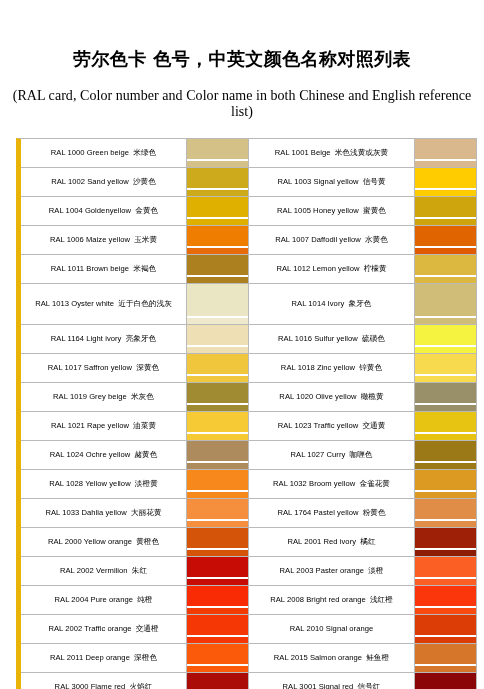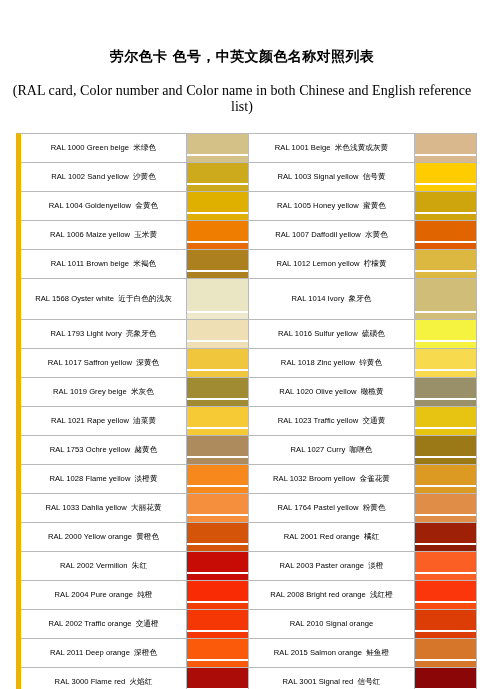--- a/index.html
+++ b/index.html
@@ -19,21 +19,21 @@
     height: 689px;
     background: #ffffff;
     box-sizing: border-box;
   }
   .doc-header {
     padding-top: 48px;
     text-align: center;
   }
   .doc-title {
     font-family: "DejaVu Sans", "Liberation Sans", sans-serif;
-    font-size: 14px;
+    font-size: 18px;
     font-weight: bold;
     color: #000000;
     letter-spacing: 0.4px;
     line-height: 1.2;
     margin: 0;
   }
   .doc-subtitle {
     font-family: "Liberation Serif", "DejaVu Serif", serif;
     font-size: 14px;
     color: #000000;
@@ -200,39 +200,39 @@
             <td class="label"><span>RAL 1012</span><span> Lemon yellow</span> <span class="cn">柠檬黄</span></td>
             <td class="swatch">
               <span class="sw-stack">
                 <span class="sw-main" style="background: rgb(221, 184, 65); height: 20px;"></span>
                 <span class="sw-gap"></span>
                 <span class="sw-strip" style="background: rgb(221, 184, 65); height: 6px;"></span>
               </span>
             </td>
           </tr>
           <tr>
-            <td class="label tall"><span>RAL 1568</span><span> Oyster white</span> <span class="cn">近于白色的浅灰</span></td>
+            <td class="label tall"><span>RAL 1013</span><span> Oyster white</span> <span class="cn">近于白色的浅灰</span></td>
             <td class="swatch">
               <span class="sw-stack">
                 <span class="sw-main" style="background: rgb(234, 229, 195); height: 32px;"></span>
                 <span class="sw-gap"></span>
                 <span class="sw-strip" style="background: rgb(238, 233, 205); height: 6px;"></span>
               </span>
             </td>
             <td class="label tall"><span>RAL 1014</span><span> Ivory</span> <span class="cn">象牙色</span></td>
             <td class="swatch">
               <span class="sw-stack">
                 <span class="sw-main" style="background: rgb(207, 189, 120); height: 32px;"></span>
                 <span class="sw-gap"></span>
                 <span class="sw-strip" style="background: rgb(207, 189, 120); height: 6px;"></span>
               </span>
             </td>
           </tr>
           <tr>
-            <td class="label"><span>RAL 1793</span><span> Light ivory</span> <span class="cn">亮象牙色</span></td>
+            <td class="label"><span>RAL 1164</span><span> Light ivory</span> <span class="cn">亮象牙色</span></td>
             <td class="swatch">
               <span class="sw-stack">
                 <span class="sw-main" style="background: rgb(238, 223, 180); height: 20px;"></span>
                 <span class="sw-gap"></span>
                 <span class="sw-strip" style="background: rgb(238, 223, 180); height: 6px;"></span>
               </span>
             </td>
             <td class="label"><span>RAL 1016</span><span> Sulfur yellow</span> <span class="cn">硫磺色</span></td>
             <td class="swatch">
               <span class="sw-stack">
@@ -290,39 +290,39 @@
             <td class="label"><span>RAL 1023</span><span> Traffic yellow</span> <span class="cn">交通黄</span></td>
             <td class="swatch">
               <span class="sw-stack">
                 <span class="sw-main" style="background: rgb(232, 196, 18); height: 20px;"></span>
                 <span class="sw-gap"></span>
                 <span class="sw-strip" style="background: rgb(232, 196, 18); height: 6px;"></span>
               </span>
             </td>
           </tr>
           <tr>
-            <td class="label"><span>RAL 1753</span><span> Ochre yellow</span> <span class="cn">赭黄色</span></td>
+            <td class="label"><span>RAL 1024</span><span> Ochre yellow</span> <span class="cn">赭黄色</span></td>
             <td class="swatch">
               <span class="sw-stack">
                 <span class="sw-main" style="background: rgb(174, 139, 92); height: 20px;"></span>
                 <span class="sw-gap"></span>
                 <span class="sw-strip" style="background: rgb(174, 139, 92); height: 6px;"></span>
               </span>
             </td>
             <td class="label"><span>RAL 1027</span><span> Curry</span> <span class="cn">咖喱色</span></td>
             <td class="swatch">
               <span class="sw-stack">
                 <span class="sw-main" style="background: rgb(156, 121, 23); height: 20px;"></span>
                 <span class="sw-gap"></span>
                 <span class="sw-strip" style="background: rgb(156, 121, 23); height: 6px;"></span>
               </span>
             </td>
           </tr>
           <tr>
-            <td class="label"><span>RAL 1028</span><span> Flame yellow</span> <span class="cn">淡橙黄</span></td>
+            <td class="label"><span>RAL 1028</span><span> Yellow yellow</span> <span class="cn">淡橙黄</span></td>
             <td class="swatch">
               <span class="sw-stack">
                 <span class="sw-main" style="background: rgb(247, 137, 28); height: 20px;"></span>
                 <span class="sw-gap"></span>
                 <span class="sw-strip" style="background: rgb(247, 137, 28); height: 6px;"></span>
               </span>
             </td>
             <td class="label"><span>RAL 1032</span><span> Broom yellow</span> <span class="cn">金雀花黄</span></td>
             <td class="swatch">
               <span class="sw-stack">
@@ -352,21 +352,21 @@
           </tr>
           <tr>
             <td class="label"><span>RAL 2000</span><span> Yellow orange</span> <span class="cn">黄橙色</span></td>
             <td class="swatch">
               <span class="sw-stack">
                 <span class="sw-main" style="background: rgb(212, 85, 10); height: 20px;"></span>
                 <span class="sw-gap"></span>
                 <span class="sw-strip" style="background: rgb(212, 85, 10); height: 6px;"></span>
               </span>
             </td>
-            <td class="label"><span>RAL 2001</span><span> Red orange</span> <span class="cn">橘红</span></td>
+            <td class="label"><span>RAL 2001</span><span> Red ivory</span> <span class="cn">橘红</span></td>
             <td class="swatch">
               <span class="sw-stack">
                 <span class="sw-main" style="background: rgb(158, 32, 7); height: 20px;"></span>
                 <span class="sw-gap"></span>
                 <span class="sw-strip" style="background: rgb(140, 28, 5); height: 6px;"></span>
               </span>
             </td>
           </tr>
           <tr>
             <td class="label"><span>RAL 2002</span><span> Vermilion</span> <span class="cn">朱红</span></td>

